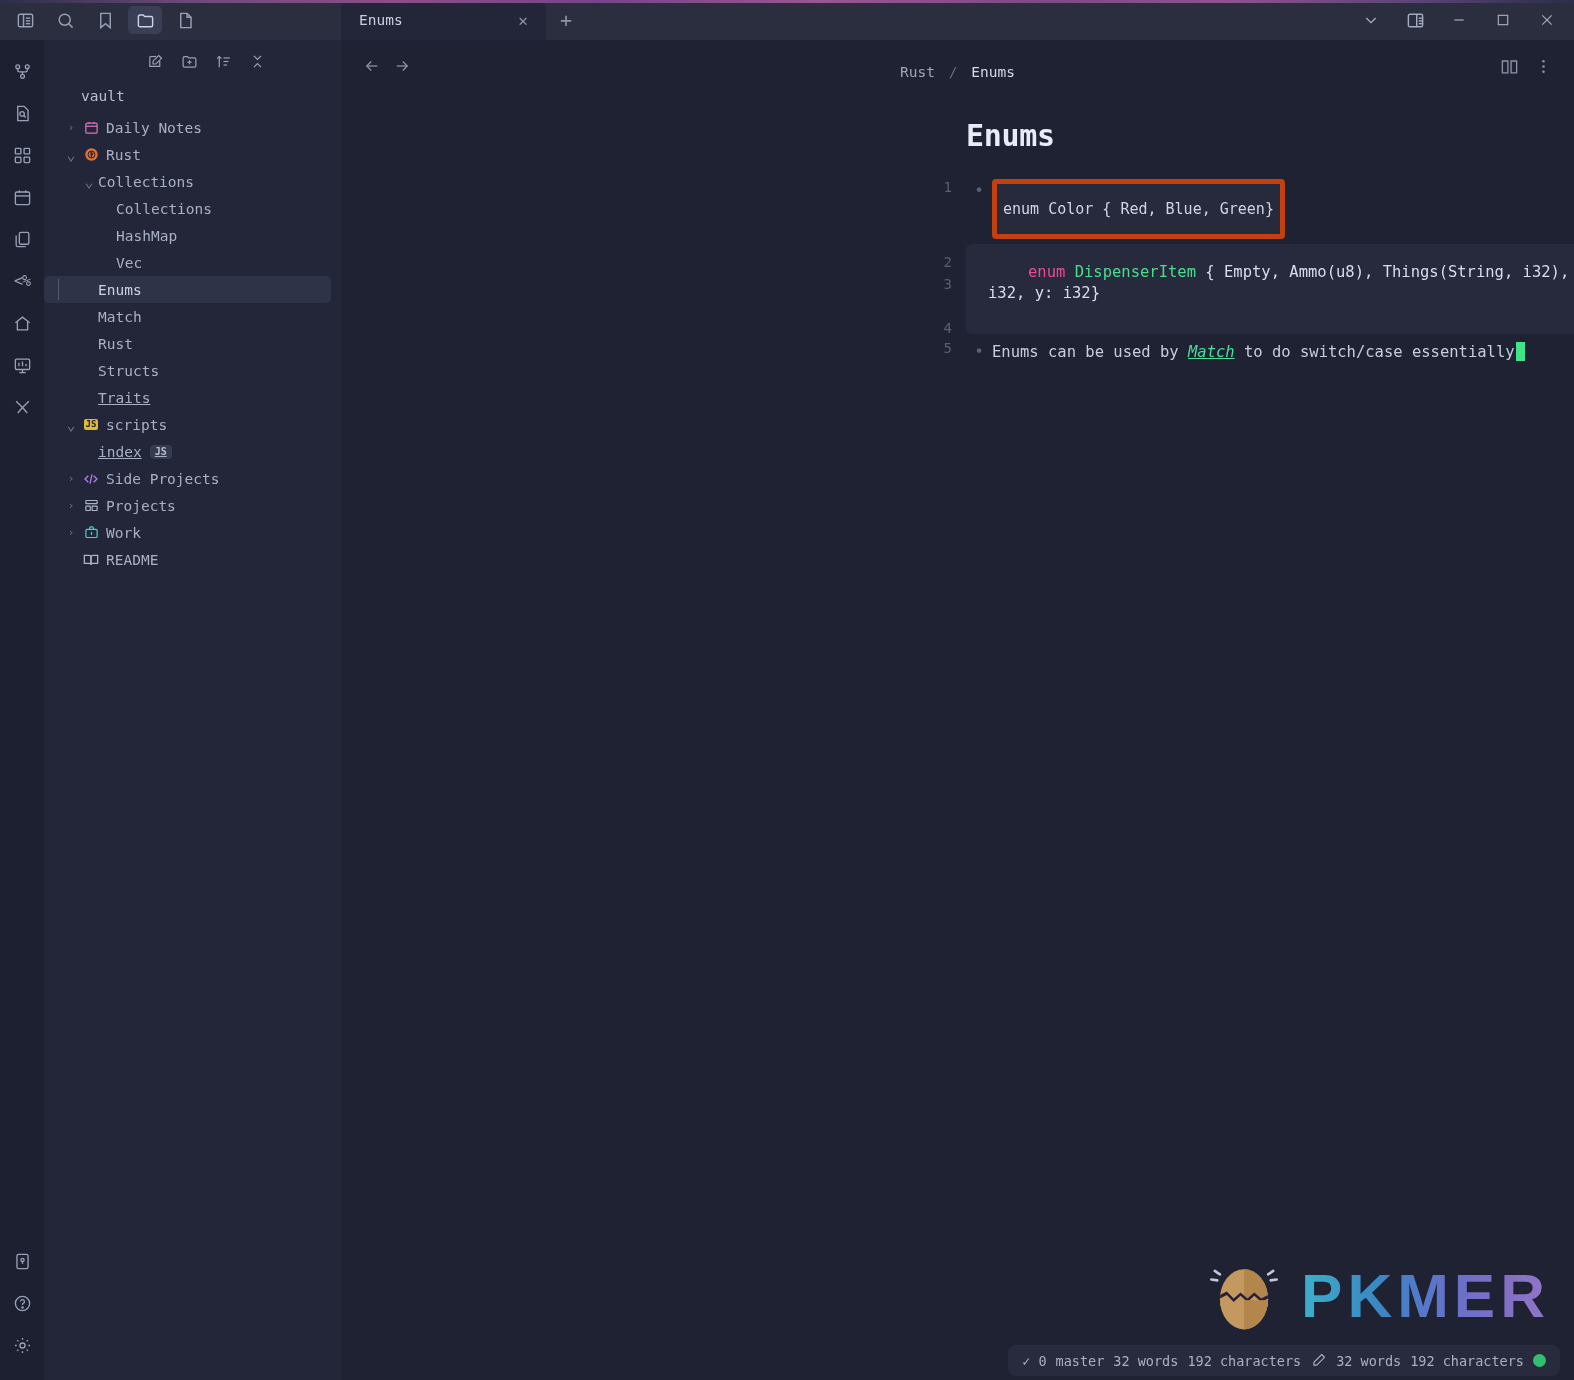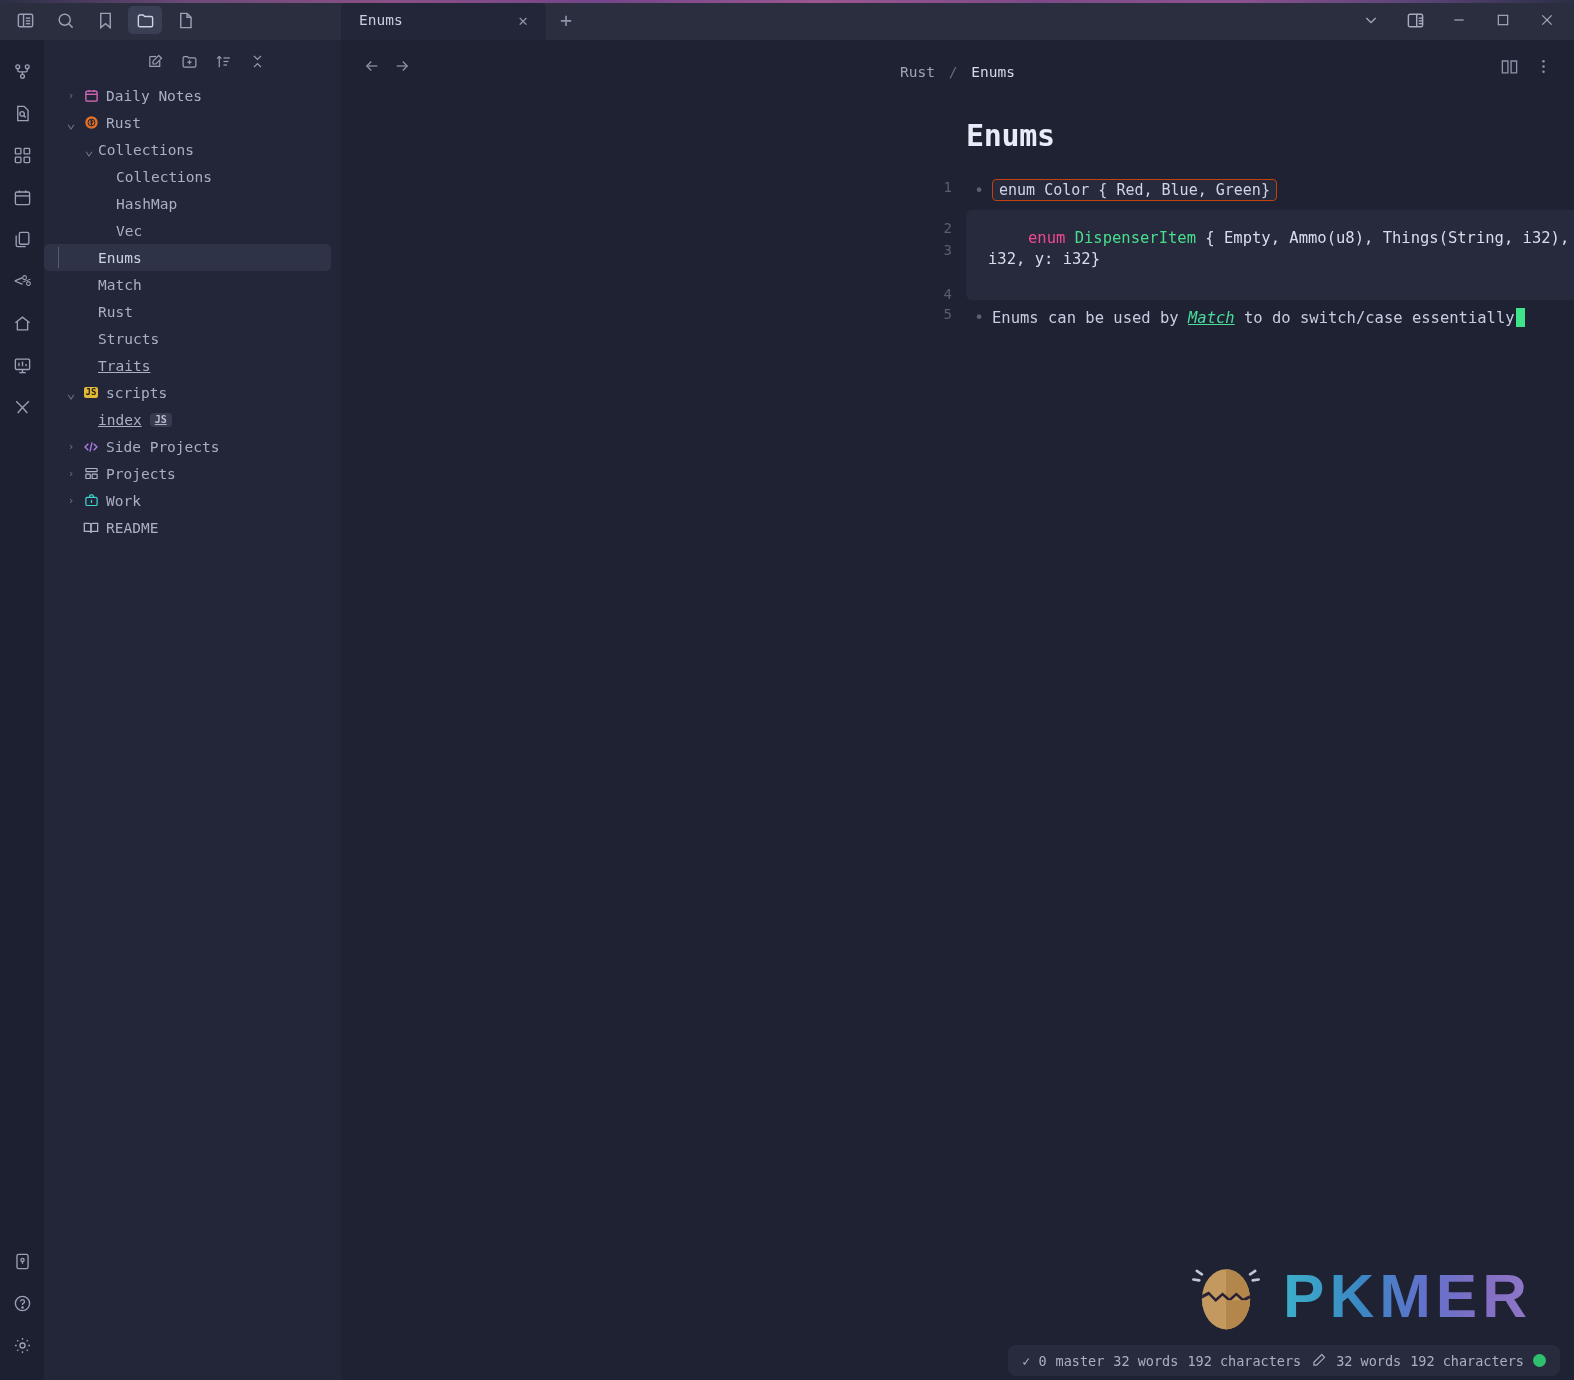--- a/index.html
+++ b/index.html
@@ -129,22 +129,22 @@
   .ln {
     position: absolute; left: -50px; width: 36px; text-align: right;
     color: #585e74; font-size: 14px; font-family: "DejaVu Sans Mono", monospace;
   }
   .bullet-row { display: flex; align-items: flex-start; position: relative; min-height: 26px; }
   .bullet {
     color: #5b6078; font-size: 16px; width: 26px; flex: 0 0 26px; text-align: center;
     line-height: 24px;
   }
   .inline-code {
-    display: inline-block; border: 1px solid #c2410c; border-radius: 4px;
-    padding: 1px 6px; color: #cfd4e6; font-size: 15px; background: #262a3c;
+    display: inline-block; border: 5px solid #c2410c; border-radius: 4px;
+    padding: 16px 6px; color: #cfd4e6; font-size: 15px; background: #262a3c;
     font-family: "DejaVu Sans Mono", monospace;
   }
   .line-text { font-size: 15.5px; color: #c7cce0; line-height: 24px; font-family: "DejaVu Sans Mono", monospace; }
   .link {
     color: #4ade9b; font-style: italic; text-decoration: underline; cursor: pointer;
   }
   .cursor {
     display: inline-block; width: 9px; height: 19px; background: #3ee38a;
     vertical-align: -4px; margin-left: 1px;
   }
@@ -155,21 +155,21 @@
   }
   .code-line {
     font-family: "DejaVu Sans Mono", monospace; font-size: 15.5px; line-height: 21px;
     color: #d8dcec; word-break: break-word;
   }
   .kw { color: #f0498f; margin-left: 40px; }
   .ty { color: #49dd8e; }
 
   
   .watermark {
-    position: absolute; right: 42px; bottom: 42px;
+    position: absolute; right: 24px; bottom: 42px;
     display: flex; align-items: center; gap: 14px; opacity: .92;
   }
   .pkmer-text {
     font-family: "Liberation Sans", sans-serif; font-size: 62px; font-weight: bold;
     letter-spacing: 5px;
     background: linear-gradient(90deg,#3fbcd6 0%,#3e8fd0 32%,#6a78d8 58%,#8b76d0 82%,#9b7fd6 100%);
     -webkit-background-clip: text; background-clip: text; color: transparent;
   }
 
   
@@ -382,20 +382,21 @@
             <line x1="12" y1="17" x2="17" y2="17"></line>
         </svg>
       </div>
       <div class="exp-btn">
         <svg width="17" height="17" viewBox="0 0 24 24" fill="none" stroke="currentColor" stroke-width="1.7">
           <polyline points="7,4 12,9 17,4"></polyline>
             <polyline points="7,20 12,15 17,20"></polyline>
         </svg>
       </div>
     </div>
+    <div class="vault-name">vault</div>
     <div class="tree" id="tree">
         <div class="trow" style="padding-left: 18px;">
           <span class="chev">›</span>
           <span class="tico" style="color: rgb(224, 110, 192);">
             <svg width="15" height="15" viewBox="0 0 24 24" fill="none" stroke="currentColor" stroke-width="2">
               <rect x="3" y="5" width="18" height="16" rx="2"></rect>
               <line x1="3" y1="10" x2="21" y2="10"></line>
               <line x1="8" y1="3" x2="8" y2="6"></line>
               <line x1="16" y1="3" x2="16" y2="6"></line>
             </svg>

